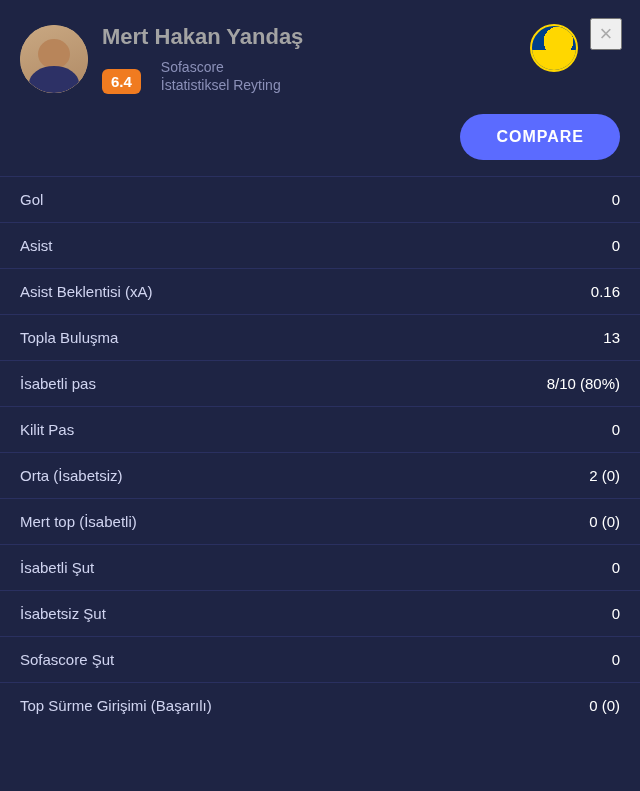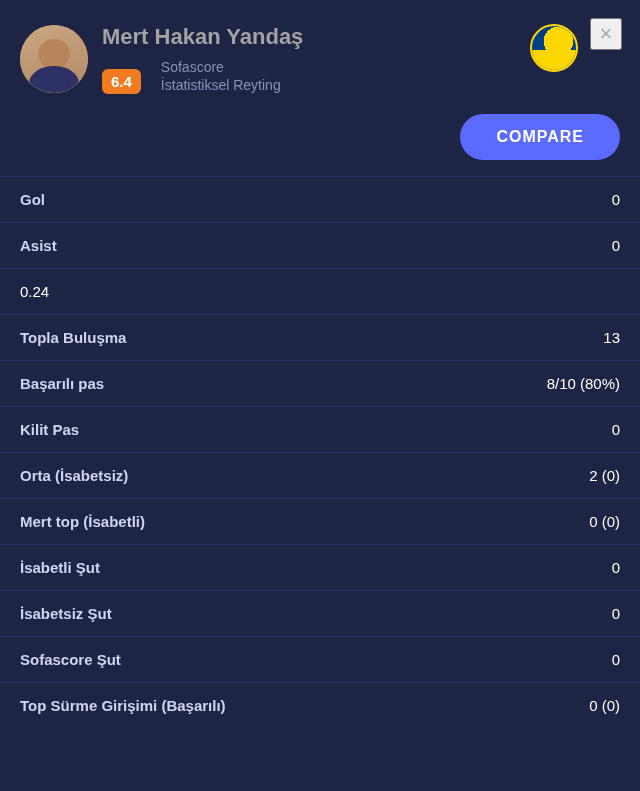--- a/index.html
+++ b/index.html
@@ -201,21 +201,21 @@
       border-bottom: 1px solid #2a3060;
     }
 
     .stat-row:last-child {
       border-bottom: none;
     }
 
     .stat-label {
       font-size: 15px;
       color: #d0d4f0;
-      font-weight: 700;
+      font-weight: 400;
     }
 
     .stat-value {
       font-size: 15px;
       color: #ffffff;
       font-weight: 500;
     }
   </style>
 </head>
 <body>
@@ -261,28 +261,29 @@
   <div class="stats-list" id="stats-container">
   <div class="stat-row">
         <span class="stat-label">Gol</span>
         <span class="stat-value">0</span>
       </div>
       <div class="stat-row">
         <span class="stat-label">Asist</span>
         <span class="stat-value">0</span>
       </div>
       <div class="stat-row">
-        <span class="stat-value">0.24</span>
+        <span class="stat-label">Asist Beklentisi (xA)</span>
+        <span class="stat-value">0.16</span>
       </div>
       <div class="stat-row">
         <span class="stat-label">Topla Buluşma</span>
         <span class="stat-value">13</span>
       </div>
       <div class="stat-row">
-        <span class="stat-label">Başarılı pas</span>
+        <span class="stat-label">İsabetli pas</span>
         <span class="stat-value">8/10 (80%)</span>
       </div>
       <div class="stat-row">
         <span class="stat-label">Kilit Pas</span>
         <span class="stat-value">0</span>
       </div>
       <div class="stat-row">
         <span class="stat-label">Orta (İsabetsiz)</span>
         <span class="stat-value">2 (0)</span>
       </div>

